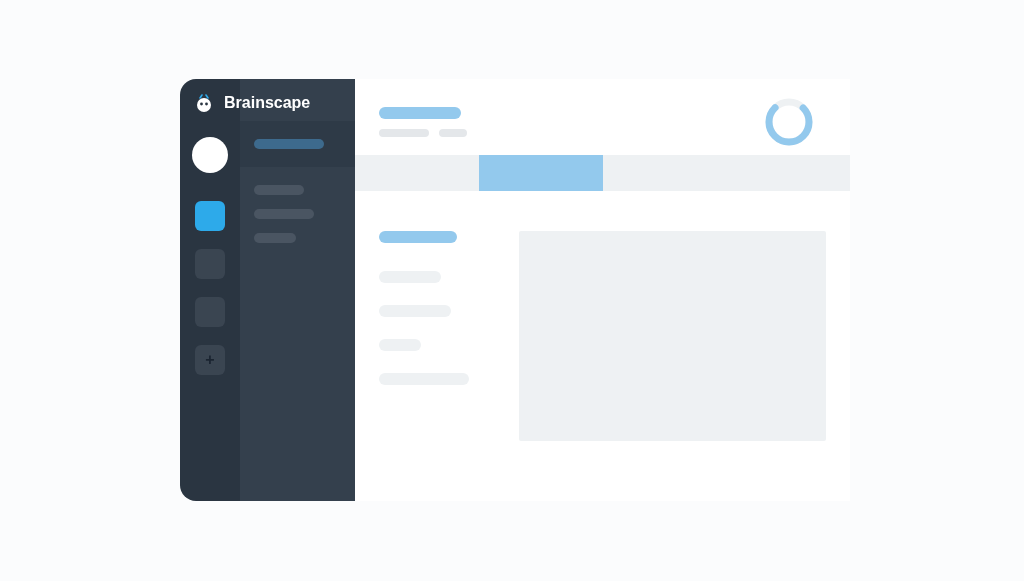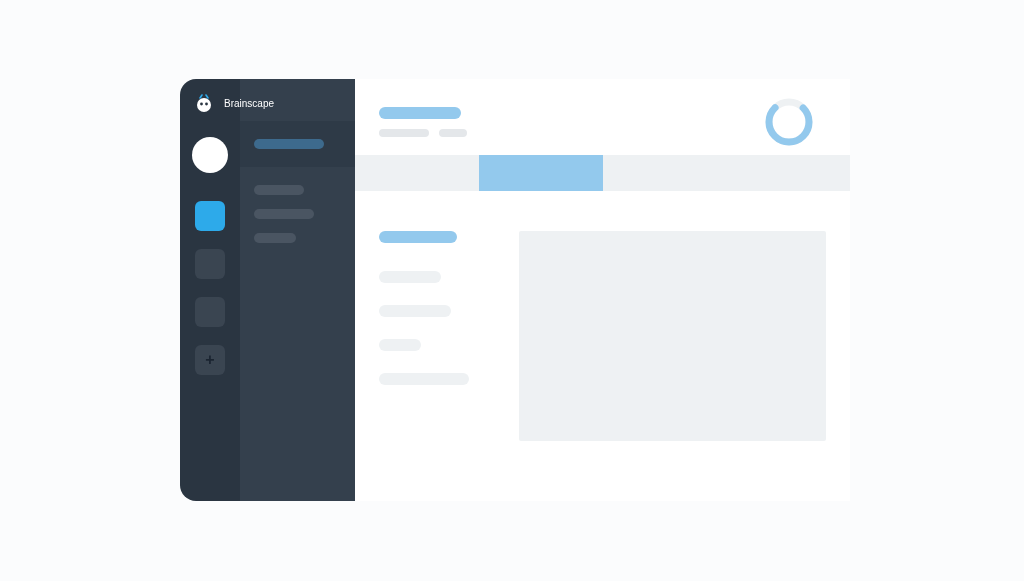--- a/index.html
+++ b/index.html
@@ -44,22 +44,22 @@
     }
     .logo-icon {
       width: 20px;
       height: 20px;
       position: relative;
       display: inline-flex;
       align-items: center;
       justify-content: center;
     }
     .logo-text {
-      font-size: 10px;
-      font-weight: 400;
+      font-size: 16px;
+      font-weight: 700;
       margin-left: 6px;
       white-space: nowrap;
       position: absolute;
       left: 38px;
     }
     .avatar {
       width: 36px;
       height: 36px;
       background: #ffffff;
       border-radius: 50%;

